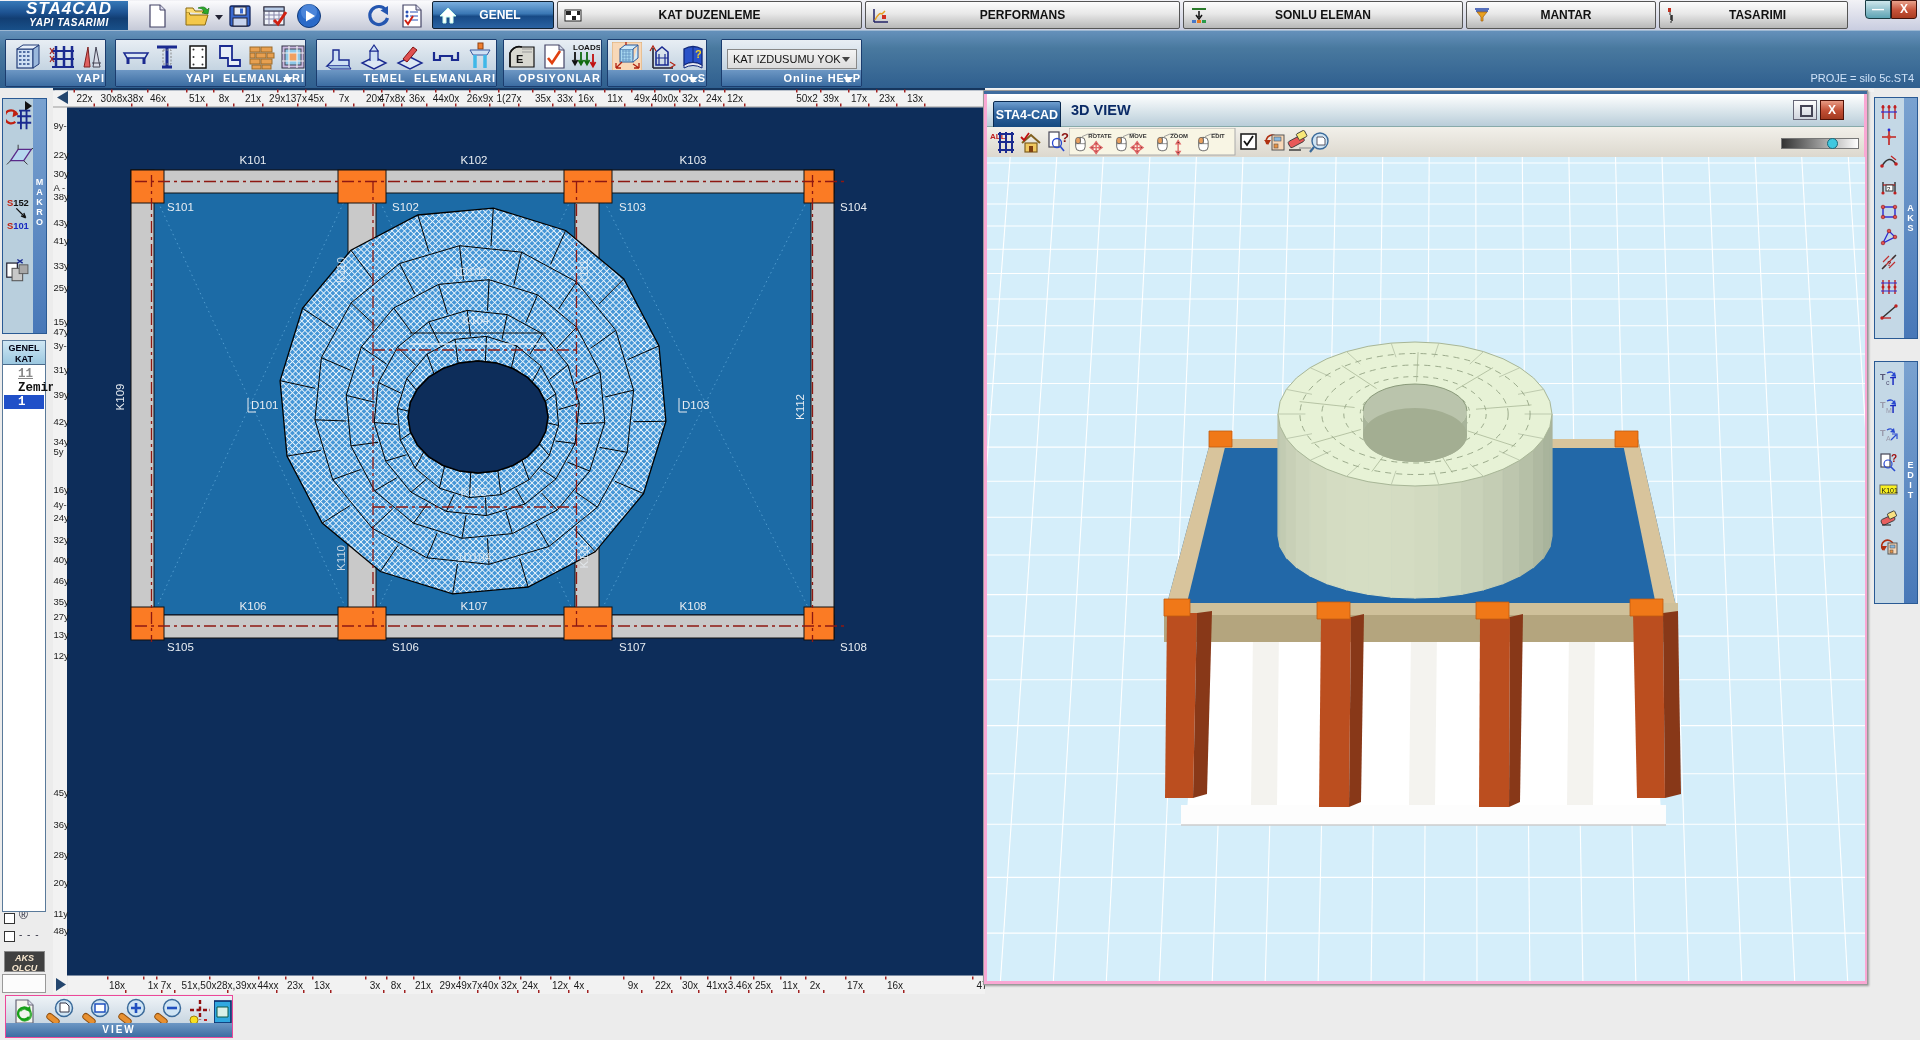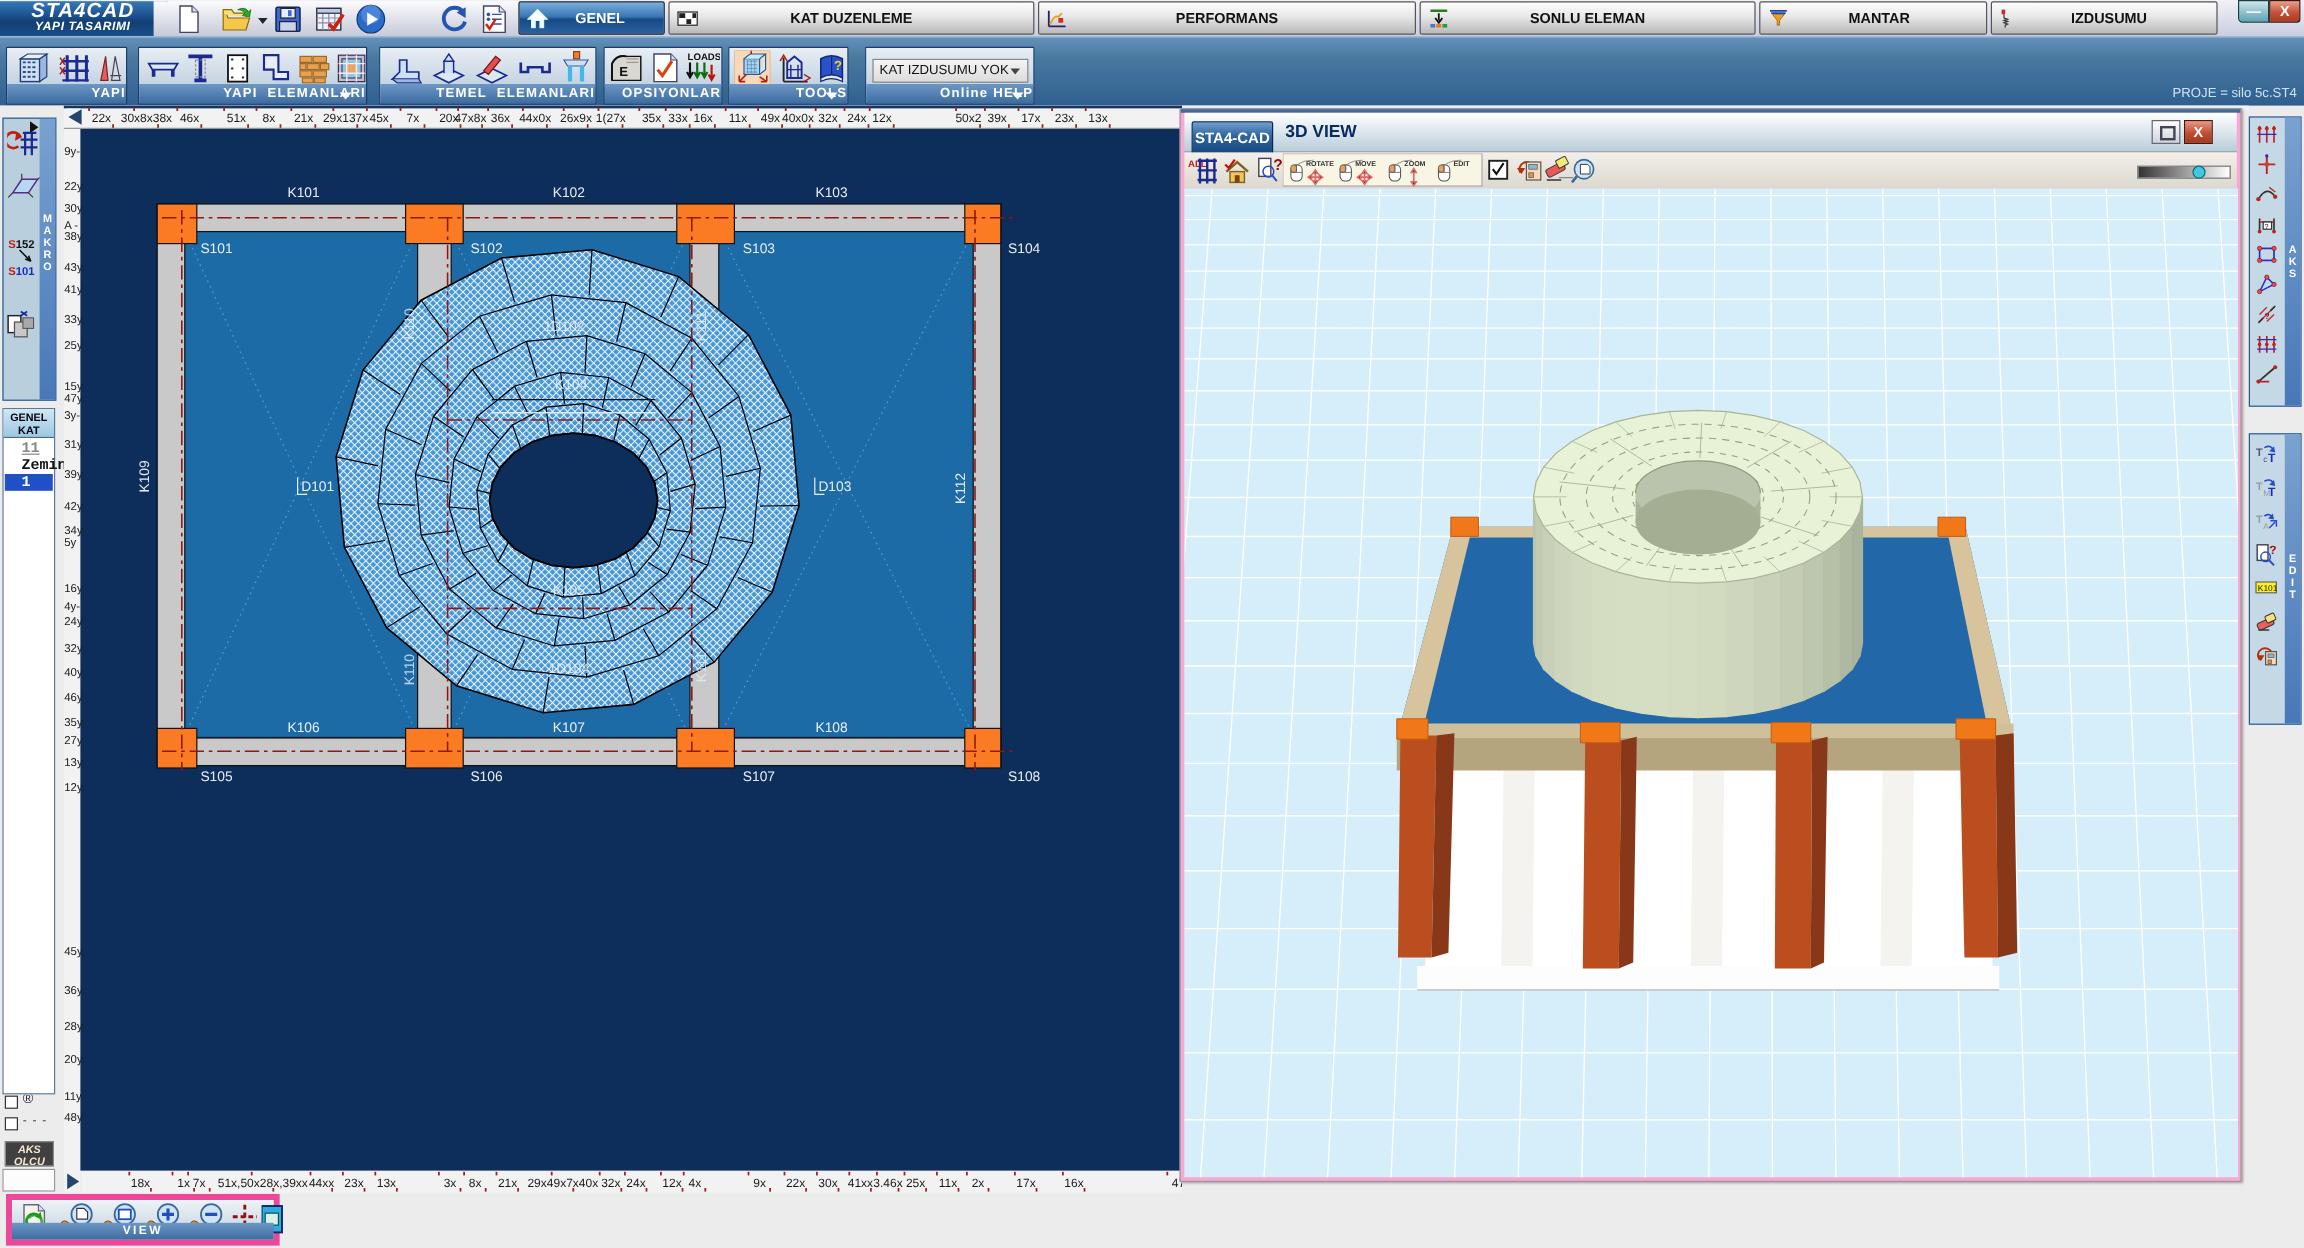--- a/index.html
+++ b/index.html
@@ -43,21 +43,21 @@
 #w3name{position:absolute;left:84px;top:8px;color:#0a2a66;font-weight:bold;font-size:14.5px}
 #w3btn-max{position:absolute;right:47px;top:6px;width:24px;height:20px;background:linear-gradient(#fdfdfd,#cfd4dd);border:1px solid #667;}
 #w3btn-max:after{content:"";position:absolute;left:6px;top:4px;width:9px;height:8px;border:2px solid #445}
 #w3btn-x{position:absolute;right:20px;top:6px;width:24px;height:20px;background:linear-gradient(#e89a84,#c14e34 55%,#a23a20);border:1px solid #501208;color:#fff;font-weight:bold;font-size:12px;text-align:center;line-height:18px}
 #w3tools{position:absolute;top:36px;left:3px;right:3px;height:30px;background:linear-gradient(#f2f0ea,#dcd8ce)}
 #w3canvas{position:absolute;left:3px;top:66px;width:878px;height:824px;background:#d4eef9;overflow:hidden}
 
 .rpanel{position:absolute;left:1874px;width:44px;background:#c4d8e6;border:1px solid #2a5a94}
 .rpanel .strip{position:absolute;right:0;top:0;width:13px;height:100%;background:linear-gradient(#7aa2d0,#4878b8);color:#fff;font-weight:bold;font-size:9px;text-align:center}
 
-#viewbar{position:absolute;left:5px;top:995px;width:228px;height:43px;background:#cfdde8;border:5px solid #ec4899}
+#viewbar{position:absolute;left:5px;top:995px;width:228px;height:43px;background:#cfdde8;border:1px solid #ec4899}
 #viewbar .icons{position:absolute;left:0;right:0;top:0;height:29px;background:linear-gradient(#eef3f7,#c6d4e0)}
 #viewbar .lbl{position:absolute;left:0;right:0;bottom:0;height:14px;background:linear-gradient(#6d97c4,#3c6da2);color:#fff;font-weight:bold;font-size:10px;text-align:center;line-height:14px;letter-spacing:2px}
 </style></head>
 <body>
 <div id="root">
 
 <div id="row1"></div>
 <div id="logo">
       <div class="l1">STA4CAD</div>
       <div class="l2">YAPI TASARIMI</div>
@@ -128,21 +128,21 @@
         <rect x="7" y="13" width="4" height="3" fill="#e87820"></rect>
         <rect x="12" y="13" width="4" height="3" fill="#2a9a4a"></rect>
       </svg><span style="line-height:27px">SONLU ELEMAN</span></div>
 <div class="tab" style="left:1466px;width:190px"><svg class="ticon" viewBox="0 0 18 17">
         <path d="M2 2 L16 2 M3 4 L15 4" stroke="#2244aa" stroke-width="1.5"></path>
         <path d="M4 5 L14 5 L10 10 L10 14 L8 14 L8 10 Z" fill="#e8a020" stroke="#a06010" stroke-width=".7"></path>
       </svg><span style="margin-left:10px;line-height:27px">MANTAR</span></div>
 <div class="tab" style="left:1659px;width:189px"><svg class="ticon" viewBox="0 0 18 17">
         <rect x="2" y="1" width="3" height="4" fill="#c03020"></rect>
         <path d="M4 5 L4 8 L7 9 L4 10 L7 11 L4 12 L7 13 L5 14 L5 16" stroke="#333" stroke-width="1" fill="none"></path>
-      </svg><span style="margin-left:8px;line-height:27px">IZDUSUMU</span></div>
+      </svg><span style="margin-left:8px;line-height:27px">TASARIMI</span></div>
 <div id="winbtns">
       <div id="btnmin">—</div>
       <div id="btnclose">X</div>
     </div>
 
 <div id="row2">
   <div class="grp" style="left:5px;width:101px">
         <div class="icons" id="g-yapi">
           <svg style="position:absolute;left:8px;top:3px" width="28" height="27" viewBox="0 0 28 27">
             <rect x="3" y="6" width="16" height="19" fill="#cfe0f4" stroke="#223c78" stroke-width="1.2"></rect>

